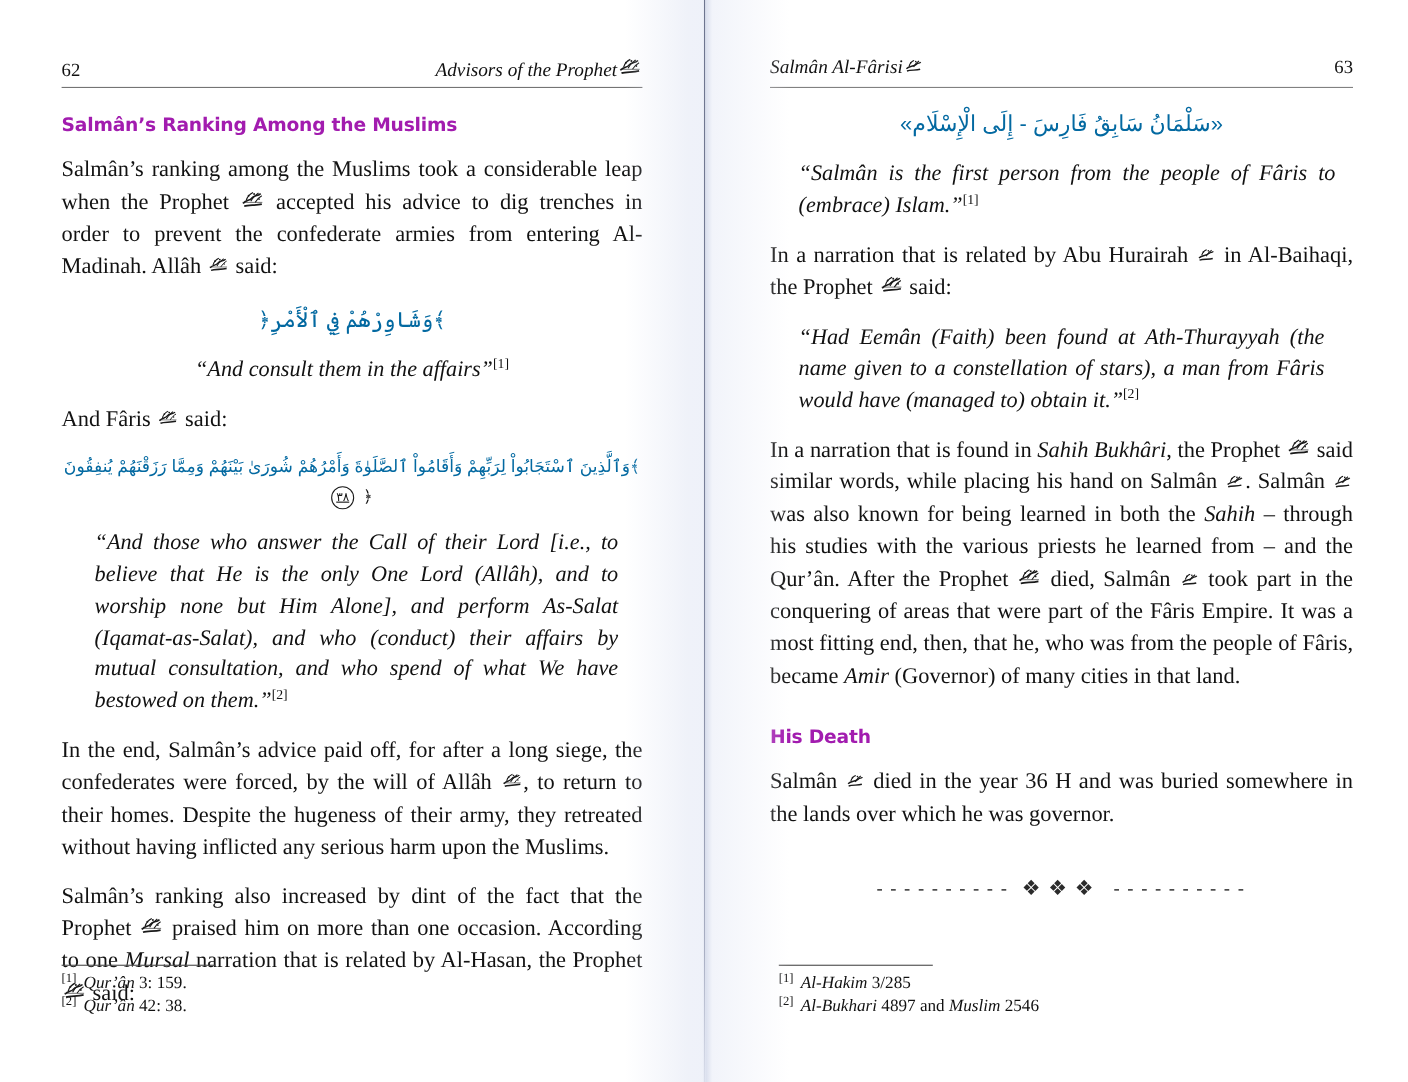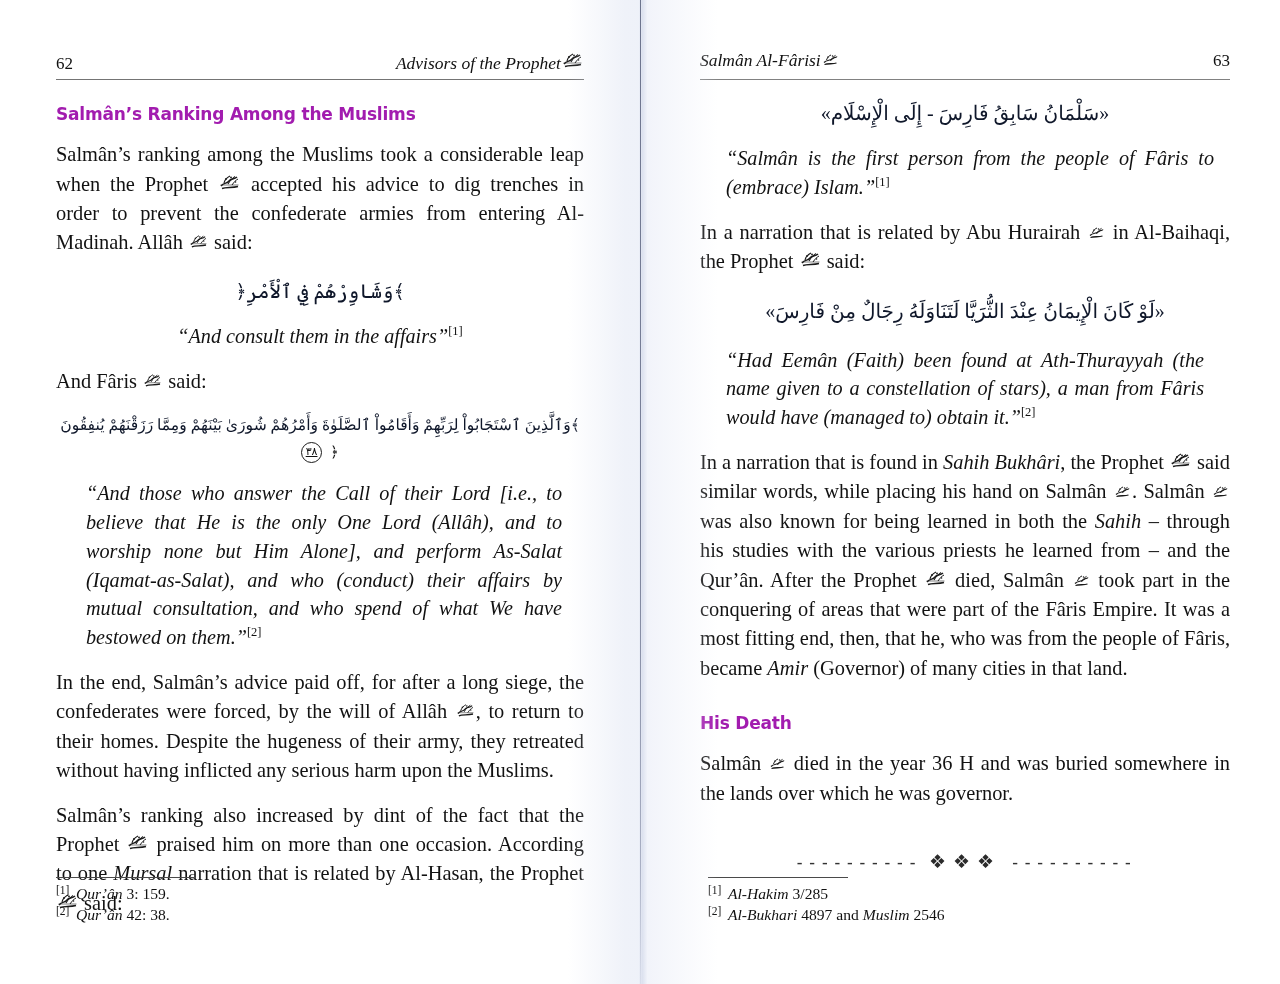--- a/index.html
+++ b/index.html
@@ -110,25 +110,25 @@
     margin: 0 0 15px 0;
     hyphens: none;
     color: #121212;
   }
   p.body:last-child { margin-bottom: 0; }
 
   
   .arabic {
     direction: rtl;
     text-align: center;
-    font-family: Liberation Serif, serif;
+    font-family: Liberation Sans, sans-serif;
     font-size: 20px;
     line-height: 1.9;
     margin: 14px 0 12px 0;
-    color: #0f172a;
+    color: #0369a1;
     white-space: normal;
   }
   .arabic.verse { font-size: 19.5px; }
   .arabic.verse-long {
     font-size: 15.6px;
     line-height: 1.75;
     margin: 12px 0 6px 0;
   }
   .ayah-row {
     direction: rtl;
@@ -342,21 +342,20 @@
     <div class="arabic">«سَلْمَانُ سَابِقُ فَارِسَ - إِلَى الْإِسْلَام»</div>
 
     <div class="trans left-ind"><span>“Salmân is the first person from the people of Fâris to (embrace) Islam.”</span><sup class="fn">[1]</sup></div>
 
     <p class="body"><span>In a narration that is related by Abu Hurairah </span><span class="hon hon-ra"><svg viewBox="0 0 15 13">
             <use href="#glyph-ra"></use>
           </svg></span><span> in Al-Baihaqi, the Prophet </span><span class="hon hon-saw"><svg viewBox="0 0 19 17">
             <use href="#glyph-saw"></use>
           </svg></span><span> said:</span></p>
 
-    <div class="arabic">«لَوْ كَانَ الْإِيمَانُ عِنْدَ الثُّرَيَّا لَتَنَاوَلَهُ رِجَالٌ مِنْ فَارِسَ»</div>
 
     <div class="trans block"><span>“Had Eemân (Faith) been found at Ath-Thurayyah (the name given to a constellation of stars), a man from Fâris would have (managed to) obtain it.”</span><sup class="fn">[2]</sup></div>
 
     <p class="body"><span>In a narration that is found in </span><em>Sahih Bukhâri</em><span>, the Prophet </span><span class="hon hon-saw"><svg viewBox="0 0 19 17">
             <use href="#glyph-saw"></use>
           </svg></span><span> said similar words, while placing his hand on Salmân </span><span class="hon hon-ra"><svg viewBox="0 0 15 13">
             <use href="#glyph-ra"></use>
           </svg></span><span>. Salmân </span><span class="hon hon-ra"><svg viewBox="0 0 15 13">
             <use href="#glyph-ra"></use>
           </svg></span><span> was also known for being learned in both the </span><em>Sahih</em><span> – through his studies with the various priests he learned from – and the Qur’ân. After the Prophet </span><span class="hon hon-saw"><svg viewBox="0 0 19 17">

